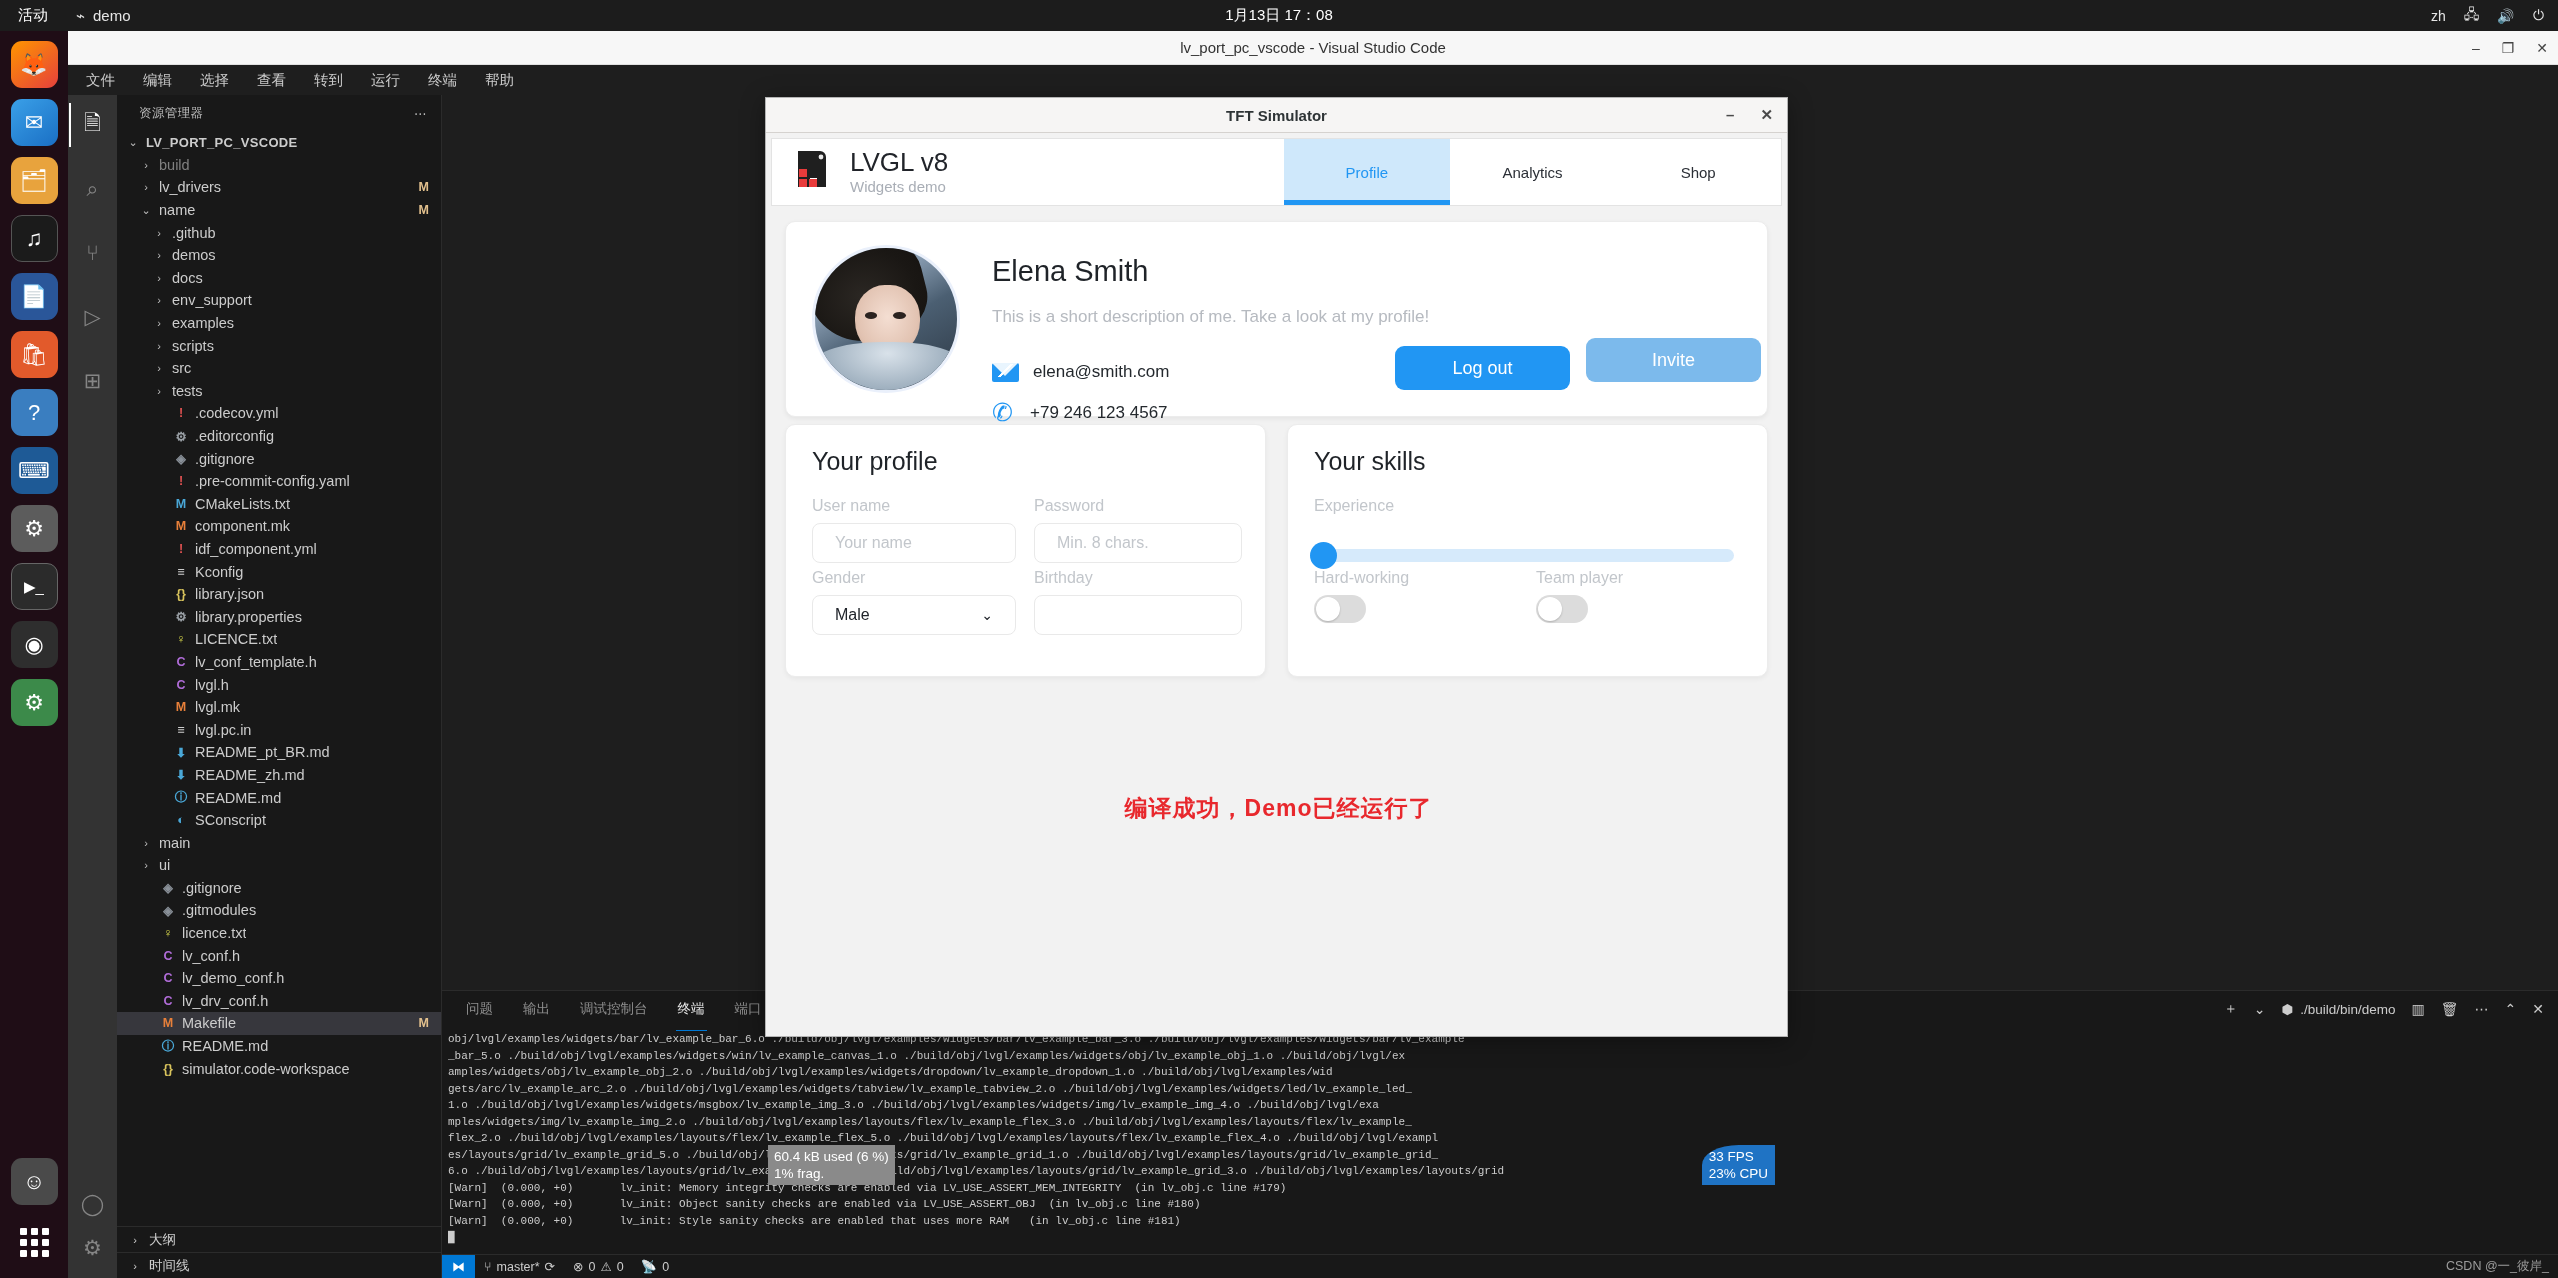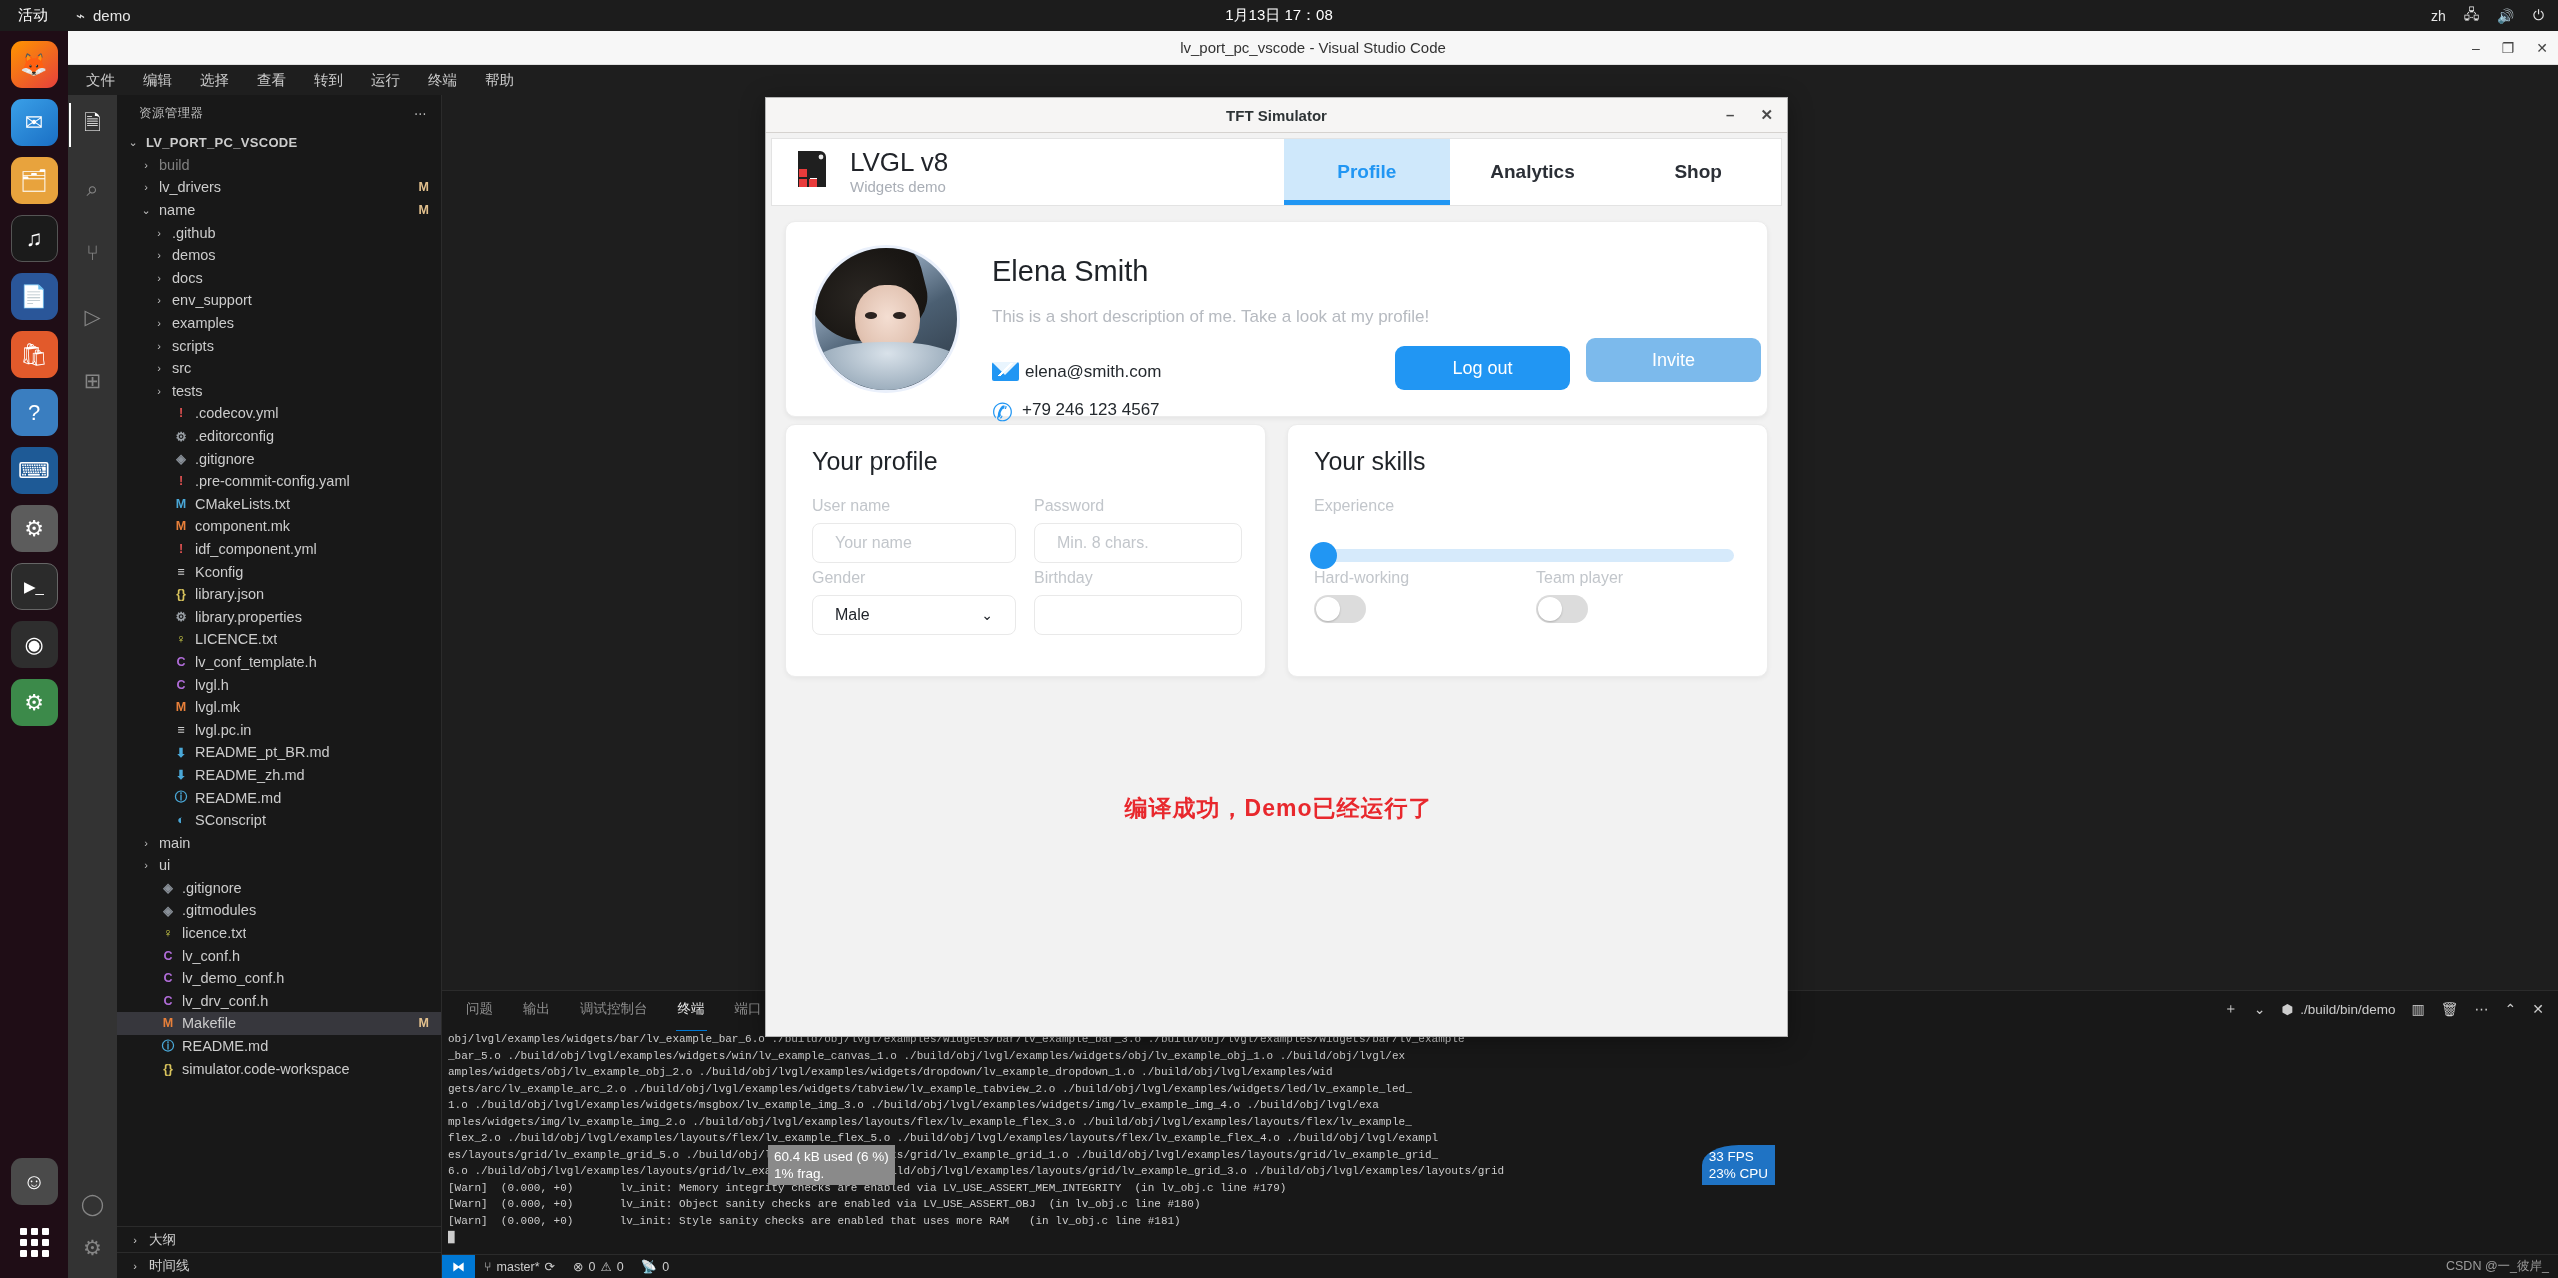--- a/index.html
+++ b/index.html
@@ -158,21 +158,21 @@
     position:absolute; left: 5px; top: 5px; width: 1011px; height: 68px;
     background: #fff; display: flex; align-items: stretch;
     border: 1px solid #e3e3e3;
   }
   #brand { display:flex; align-items:center; gap: 14px; padding-left: 22px; width: 512px;}
   #brand-logo { width: 42px; height: 46px; position: relative; flex:none; }
   #brand-text .t1 { font-size: 26px; color: #21242a; line-height: 1.05; }
   #brand-text .t2 { font-size: 15px; color: #a9aeb6; margin-top: 2px;}
   .sim-tab {
     flex: 1; display:flex; align-items:center; justify-content:center;
-    font-size: 19px; color:#2b2f36; position: relative; cursor: default; font-weight: bold;
+    font-size: 15px; color:#2b2f36; position: relative; cursor: default;
   }
   .sim-tab.active { background: #cfe8fb; color: #2196f3; }
   .sim-tab.active::after {
     content:''; position:absolute; left:0; right:0; bottom:0; height:5px; background:#2196f3;
   }
 
   
   #card-profile {
     position:absolute; left: 19px; top: 88px; width: 983px; height: 196px;
     background: #fff; border-radius: 10px; border: 1px solid #ececec;
@@ -191,21 +191,21 @@
     border-radius: 46% 46% 50% 50%; }
   #avatar .eyeL, #avatar .eyeR { position:absolute; top: 45%; width: 9%; height: 5%;
     background:#2b2320; border-radius: 50%; }
   #avatar .eyeL { left: 35%; } #avatar .eyeR { left: 55%; }
   #avatar .fur { position:absolute; left:-5%; bottom:-6%; width: 112%; height: 40%;
     background: radial-gradient(ellipse at 50% 20%, #d9e2ea 0%, #9fb0bf 55%, #64778a 100%);
     border-radius: 46% 46% 30% 30%; }
 
   #p-name { position:absolute; left: 206px; top: 33px; font-size: 29px; color:#1f2328;}
   #p-desc { position:absolute; left: 206px; top: 85px; font-size: 17px; color:#b6bac0;}
-  .p-contact { position:absolute; left: 206px; display:flex; gap: 6px;
+  .p-contact { position:absolute; left: 206px; display:flex; align-items:center; gap: 14px;
                font-size: 17px; color:#24292e; }
   #p-mail { top: 140px; } #p-phone { top: 178px; }
   .ic-env { width: 27px; height: 19px; background:#2196f3; border-radius: 2px; position:relative; flex:none;}
   .ic-env::after { content:''; position:absolute; left:1px; top:1px; width:25px; height: 13px;
      background: linear-gradient(135deg, transparent 46%, #fff 46%, #fff 54%, transparent 54%); }
   .ic-env::before { content:''; position:absolute; left:0; top:0; border-left: 13.5px solid transparent;
      border-right: 13.5px solid transparent; border-top: 13px solid #fff; opacity:.9;}
   .ic-phone { width: 24px; height: 26px; color:#2196f3; font-size: 25px; line-height: 24px; flex:none;}
 
   .btn-pill {

